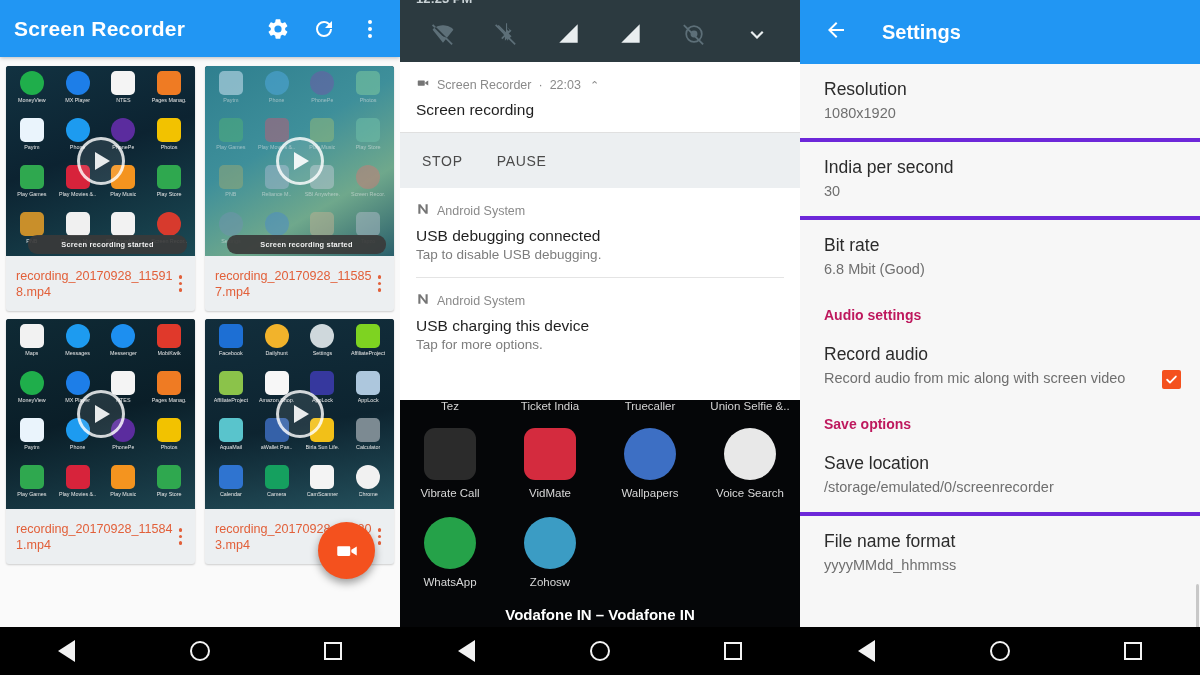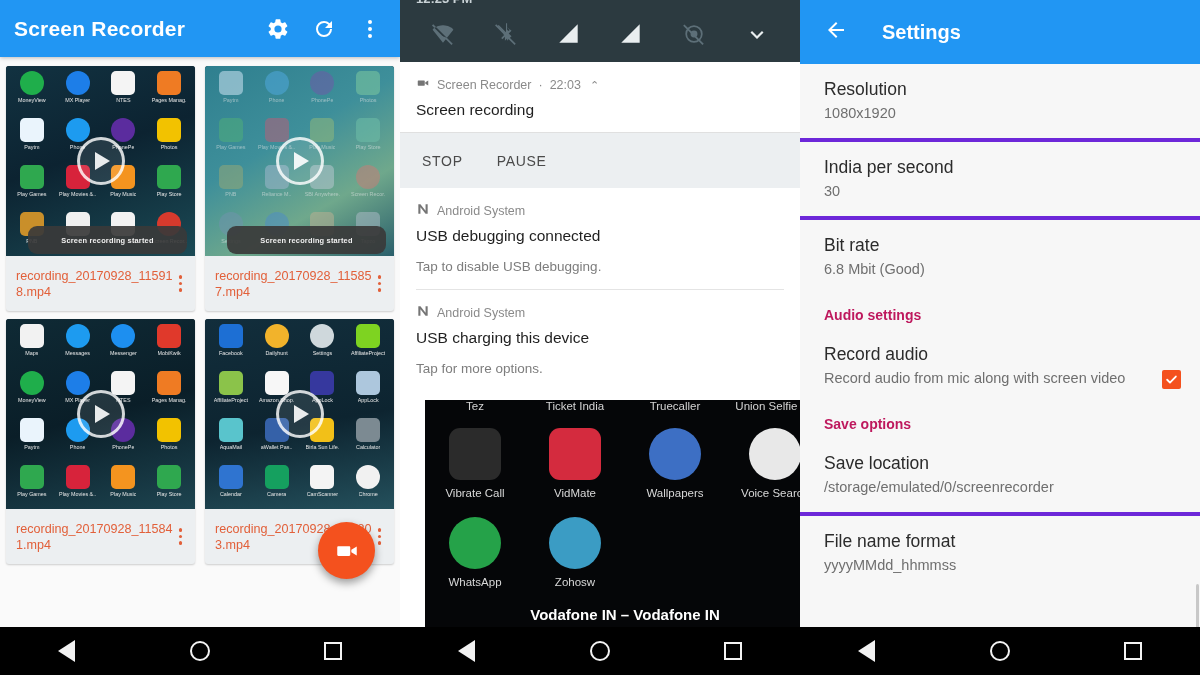--- a/index.html
+++ b/index.html
@@ -50,21 +50,21 @@
   .agi { width: 24px; height: 24px; border-radius: 5px; }
   .agi.round { border-radius: 50%; }
   .agl { font-size: 5.4px; color: #e8e8e8; margin-top: 2px; white-space: nowrap; overflow: hidden; max-width: 46px; text-align:center; }
   .playbtn {
     position: absolute; left: 50%; top: 50%; transform: translate(-50%,-50%);
     width: 48px; height: 48px; border-radius: 50%; border: 3px solid rgba(255,255,255,.80);
     background: rgba(255,255,255,.10); display: flex; align-items: center; justify-content: center;
   }
   .playbtn i { width: 0; height: 0; border-top: 9px solid transparent; border-bottom: 9px solid transparent; border-left: 15px solid rgba(255,255,255,.9); margin-left: 4px; }
   .toast {
-    position: absolute; left: 22px; right: 8px; bottom: 2px; height: 28px; border-radius: 9px;
+    position: absolute; left: 22px; right: 8px; bottom: 2px; height: 19px; border-radius: 9px;
     background: rgba(58,58,58,.92); color: #efefef; font-size: 7.4px; font-weight: bold;
     display: flex; align-items: center; justify-content: center; letter-spacing: .2px;
   }
   .card-foot { flex: 1; display: flex; align-items: center; padding: 3px 4px 3px 10px; }
   .card-name { flex: 1; color: #e2603a; font-size: 12.6px; line-height: 16px; word-break: break-all; }
   .kebab { width: 18px; display: flex; flex-direction: column; align-items: center; gap: 3px; padding-right: 3px; }
   .kebab span { width: 3.4px; height: 3.4px; border-radius: 50%; background: #e2603a; display: block; }
   .fab {
     position: absolute; right: 25px; bottom: 96px; width: 57px; height: 57px; border-radius: 50%;
     background: #f4511e; display: flex; align-items: center; justify-content: center;
@@ -85,28 +85,28 @@
   .qs svg * { fill: #e9eef0; }
   .qs .dim * { fill: #5d6f78; }
   .notif-area { position: absolute; top: 62px; left: 0; width: 400px; height: 338px; background: #fff; }
   .nrow { padding: 14px 16px 0; }
   .nhead { display: flex; align-items: center; gap: 7px; }
   .nhead svg { width: 14px; height: 14px; }
   .nhead svg * { fill: #757575; }
   .napp { font-size: 12.5px; color: #8a8a8a; }
   .nchev { font-size: 11px; color: #8a8a8a; margin-left: 2px; }
   .ntitle { font-size: 15.5px; color: #1f1f1f; margin-top: 7px; }
-  .nsub { font-size: 13.5px; color: #7d7d7d; margin-top: 14px; }
+  .nsub { font-size: 13.5px; color: #7d7d7d; margin-top: 2px; }
   .nactions {
     margin-top: 13px; height: 56px; background: #eceff1; display: flex; align-items: center;
     gap: 34px; padding: 0 22px; border-top: 1px solid #e0e0e0;
   }
   .nact { font-size: 14px; color: #4a4a4a; letter-spacing: .7px; }
   .ndiv { height: 1px; background: #e4e4e4; margin: 15px 0 0; }
-  .drawer { position: absolute; top: 400px; left: 0; width: 400px; height: 227px; background: #050608; overflow: hidden; margin-left: 25px; }
+  .drawer { position: absolute; top: 400px; left: 0; width: 400px; height: 227px; background: #050608; overflow: hidden; }
   .drawer-top { position: absolute; top: 0; left: 0; width: 400px; height: 22px; display: grid; grid-template-columns: repeat(4,1fr); }
   .drawer-top div { font-size: 11.5px; color: #d4d4d4; text-align: center; overflow: hidden; white-space: nowrap; }
   .drow { position: absolute; left: 0; width: 400px; display: grid; grid-template-columns: repeat(4,1fr); }
   .dcell { display: flex; flex-direction: column; align-items: center; }
   .dicon { width: 52px; height: 52px; border-radius: 11px; }
   .dicon.round { border-radius: 50%; }
   .dlabel { font-size: 11.5px; color: #d8d8d8; margin-top: 7px; white-space: nowrap; }
   .carrier {
     position: absolute; left: 0; bottom: 0; width: 400px; text-align: center;
     color: #fff; font-size: 15px; font-weight: bold; padding-bottom: 4px;

